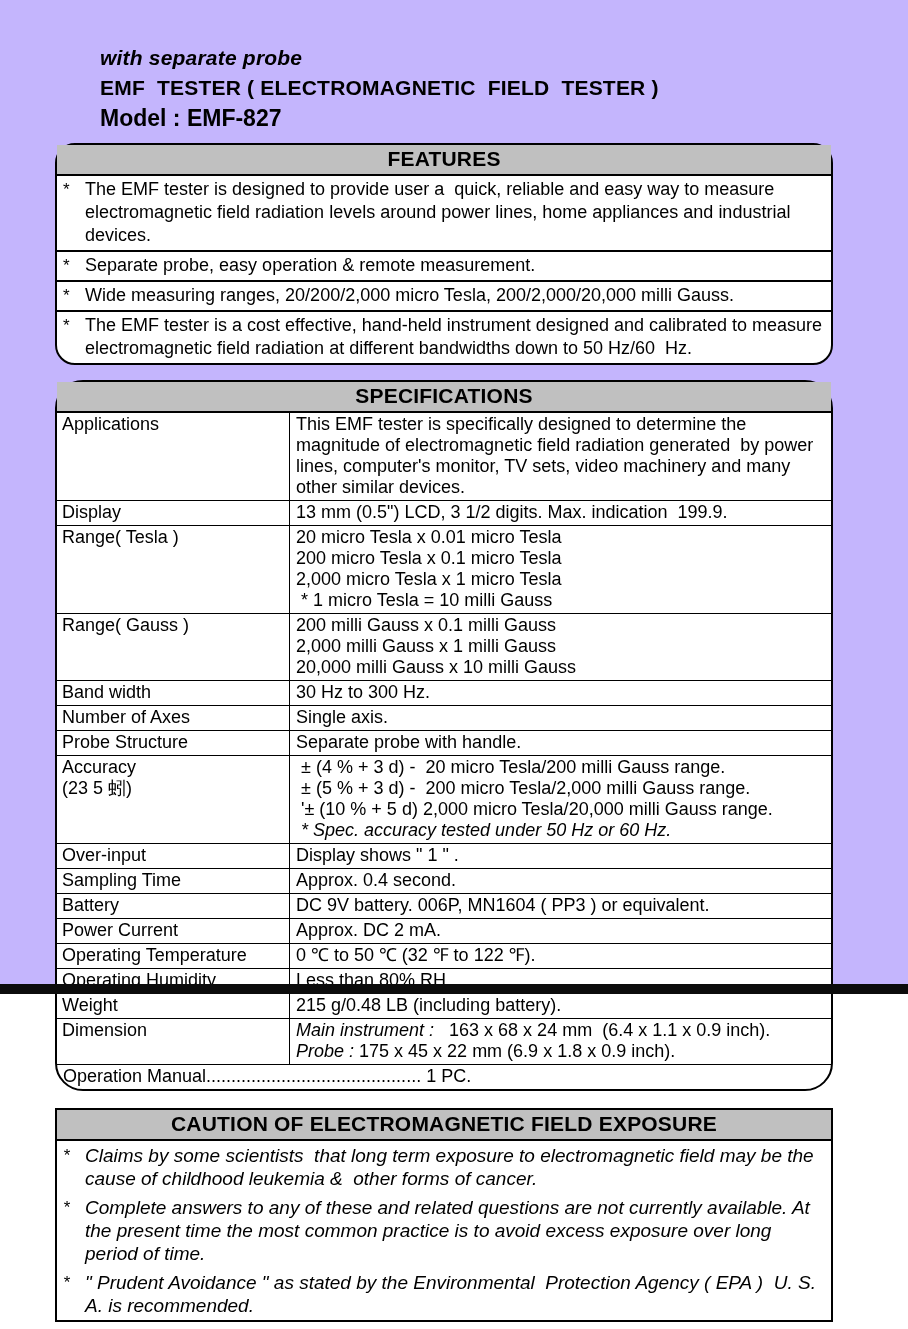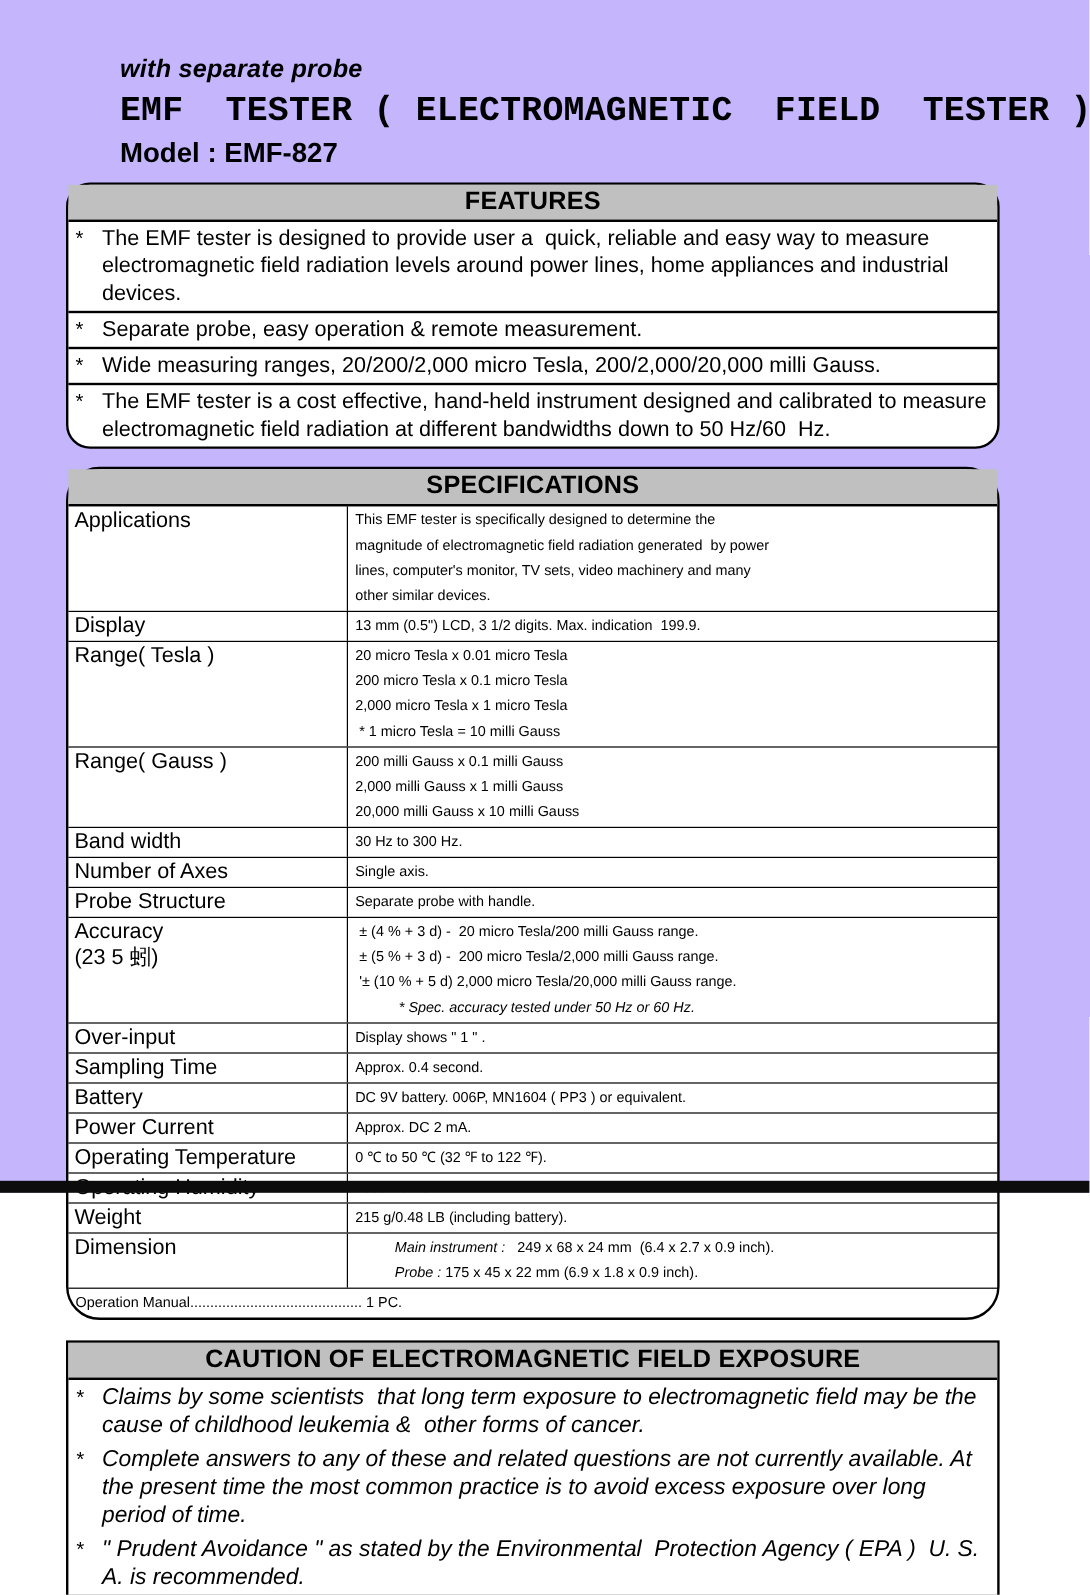--- a/index.html
+++ b/index.html
@@ -9,21 +9,21 @@
     font-family: "Liberation Sans", sans-serif;
     color: #000;
     position: relative;
     overflow: hidden;
   }
   .page { position: relative; width: 908px; height: 994px; background: #c4b5fd; }
 
   
   .doc-header { padding: 46px 0 0 100px; }
   .tagline { font-size: 21px; font-weight: bold; font-style: italic; white-space: pre; letter-spacing: 0.2px; }
-  .doc-title { font-size: 29px; font-weight: bold; white-space: pre; margin-top: 6px; letter-spacing: 0.2px; font-family: Liberation Mono, monospace; }
+  .doc-title { font-size: 21px; font-weight: bold; white-space: pre; margin-top: 6px; letter-spacing: 0.2px; }
   .doc-model { font-size: 23px; font-weight: bold; white-space: pre; margin-top: 5px; }
 
   
   .box { width: 778px; margin-left: 55px; border: 2px solid #000; background: #fff; }
   .section-header {
     background: #c0c0c0;
     border-bottom: 2px solid #000;
     text-align: center;
     font-weight: bold;
     font-size: 21px;
@@ -48,23 +48,23 @@
   .specs-body { display: block; }
   .spec-row { display: flex; border-bottom: 1.5px solid #000; }
   .spec-row:last-child { border-bottom: none; }
   .spec-label {
     flex: none; width: 233px;
     border-right: 1.5px solid #000;
     padding: 1px 4px 2px 5px;
     font-size: 18px; line-height: 21px;
     white-space: pre-line;
   }
-  .spec-value { flex: 1; padding: 1px 4px 2px 6px; font-size: 12px; line-height: 21px; }
+  .spec-value { flex: 1; padding: 1px 4px 2px 6px; font-size: 18px; line-height: 21px; }
   .spec-line { white-space: pre-wrap; }
-  .it { font-style: italic; margin-left: 33px; }
+  .it { font-style: italic; }
 
   .bottom-bar { position: absolute; left: 0; bottom: 0; width: 908px; height: 10px; background: #0c0c0c; }
 </style>
 </head>
 <body>
 
 <div class="page">
 
   <div class="doc-header">
     <div class="tagline">with separate probe</div>
@@ -195,21 +195,21 @@
         </div>
         <div class="spec-row">
           <div class="spec-label">Weight</div>
           <div class="spec-value">
             <div class="spec-line"><span>215 g/0.48 LB (including battery).</span></div>
           </div>
         </div>
         <div class="spec-row">
           <div class="spec-label">Dimension</div>
           <div class="spec-value">
-            <div class="spec-line"><span class="it">Main instrument : </span><span>  249 x 68 x 24 mm  (6.4 x 2.7 x 0.9 inch).</span></div>
+            <div class="spec-line"><span class="it">Main instrument : </span><span>  163 x 68 x 24 mm  (6.4 x 1.1 x 0.9 inch).</span></div>
             <div class="spec-line"><span class="it">Probe : </span><span>175 x 45 x 22 mm (6.9 x 1.8 x 0.9 inch).</span></div>
           </div>
         </div>
         <div class="spec-row">
           <div class="spec-value">
             <div class="spec-line"><span>Operation Manual........................................... 1 PC.</span></div>
           </div>
         </div>
       </div>
   </div>

